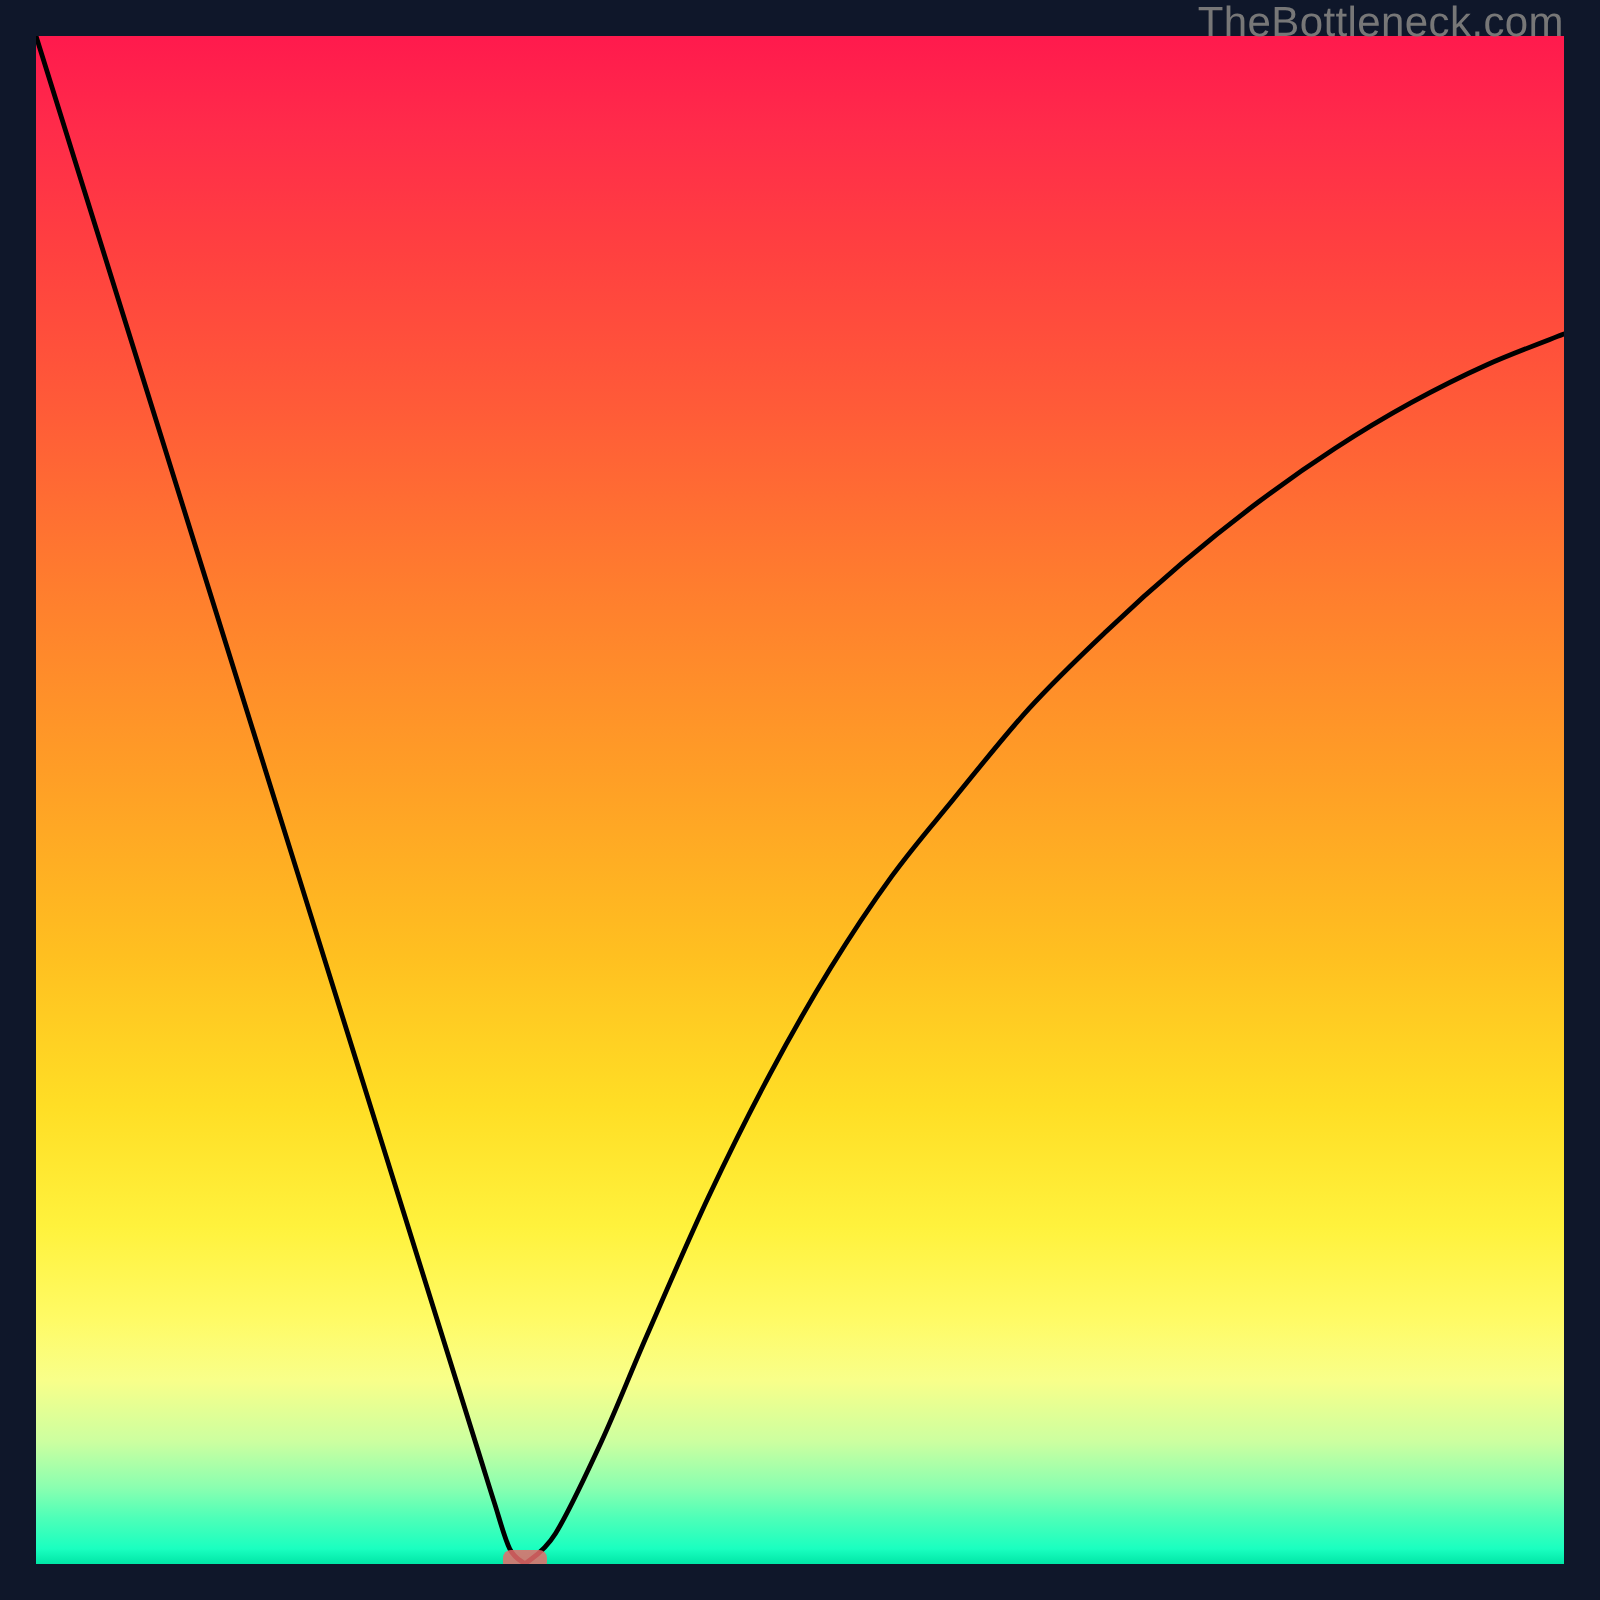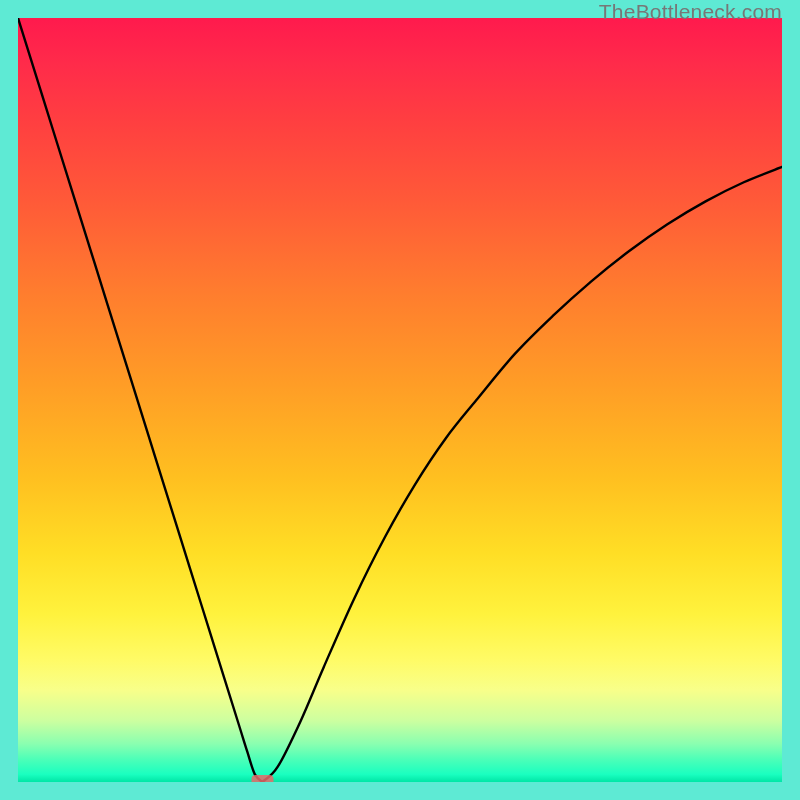--- a/index.html
+++ b/index.html
@@ -8,21 +8,21 @@
     width: 800px;
     height: 800px;
     overflow: hidden;
     background: #000;
     font-family: Arial, Helvetica, sans-serif;
   }
   .chart-container {
     position: relative;
     width: 800px;
     height: 800px;
-    background: #5eead4;
+    background: #0f172a;
   }
   .plot-area {
     position: absolute;
     left: 18px;
     top: 18px;
     width: 764px;
     height: 764px;
     overflow: hidden;
   }
   .gradient-bg {

